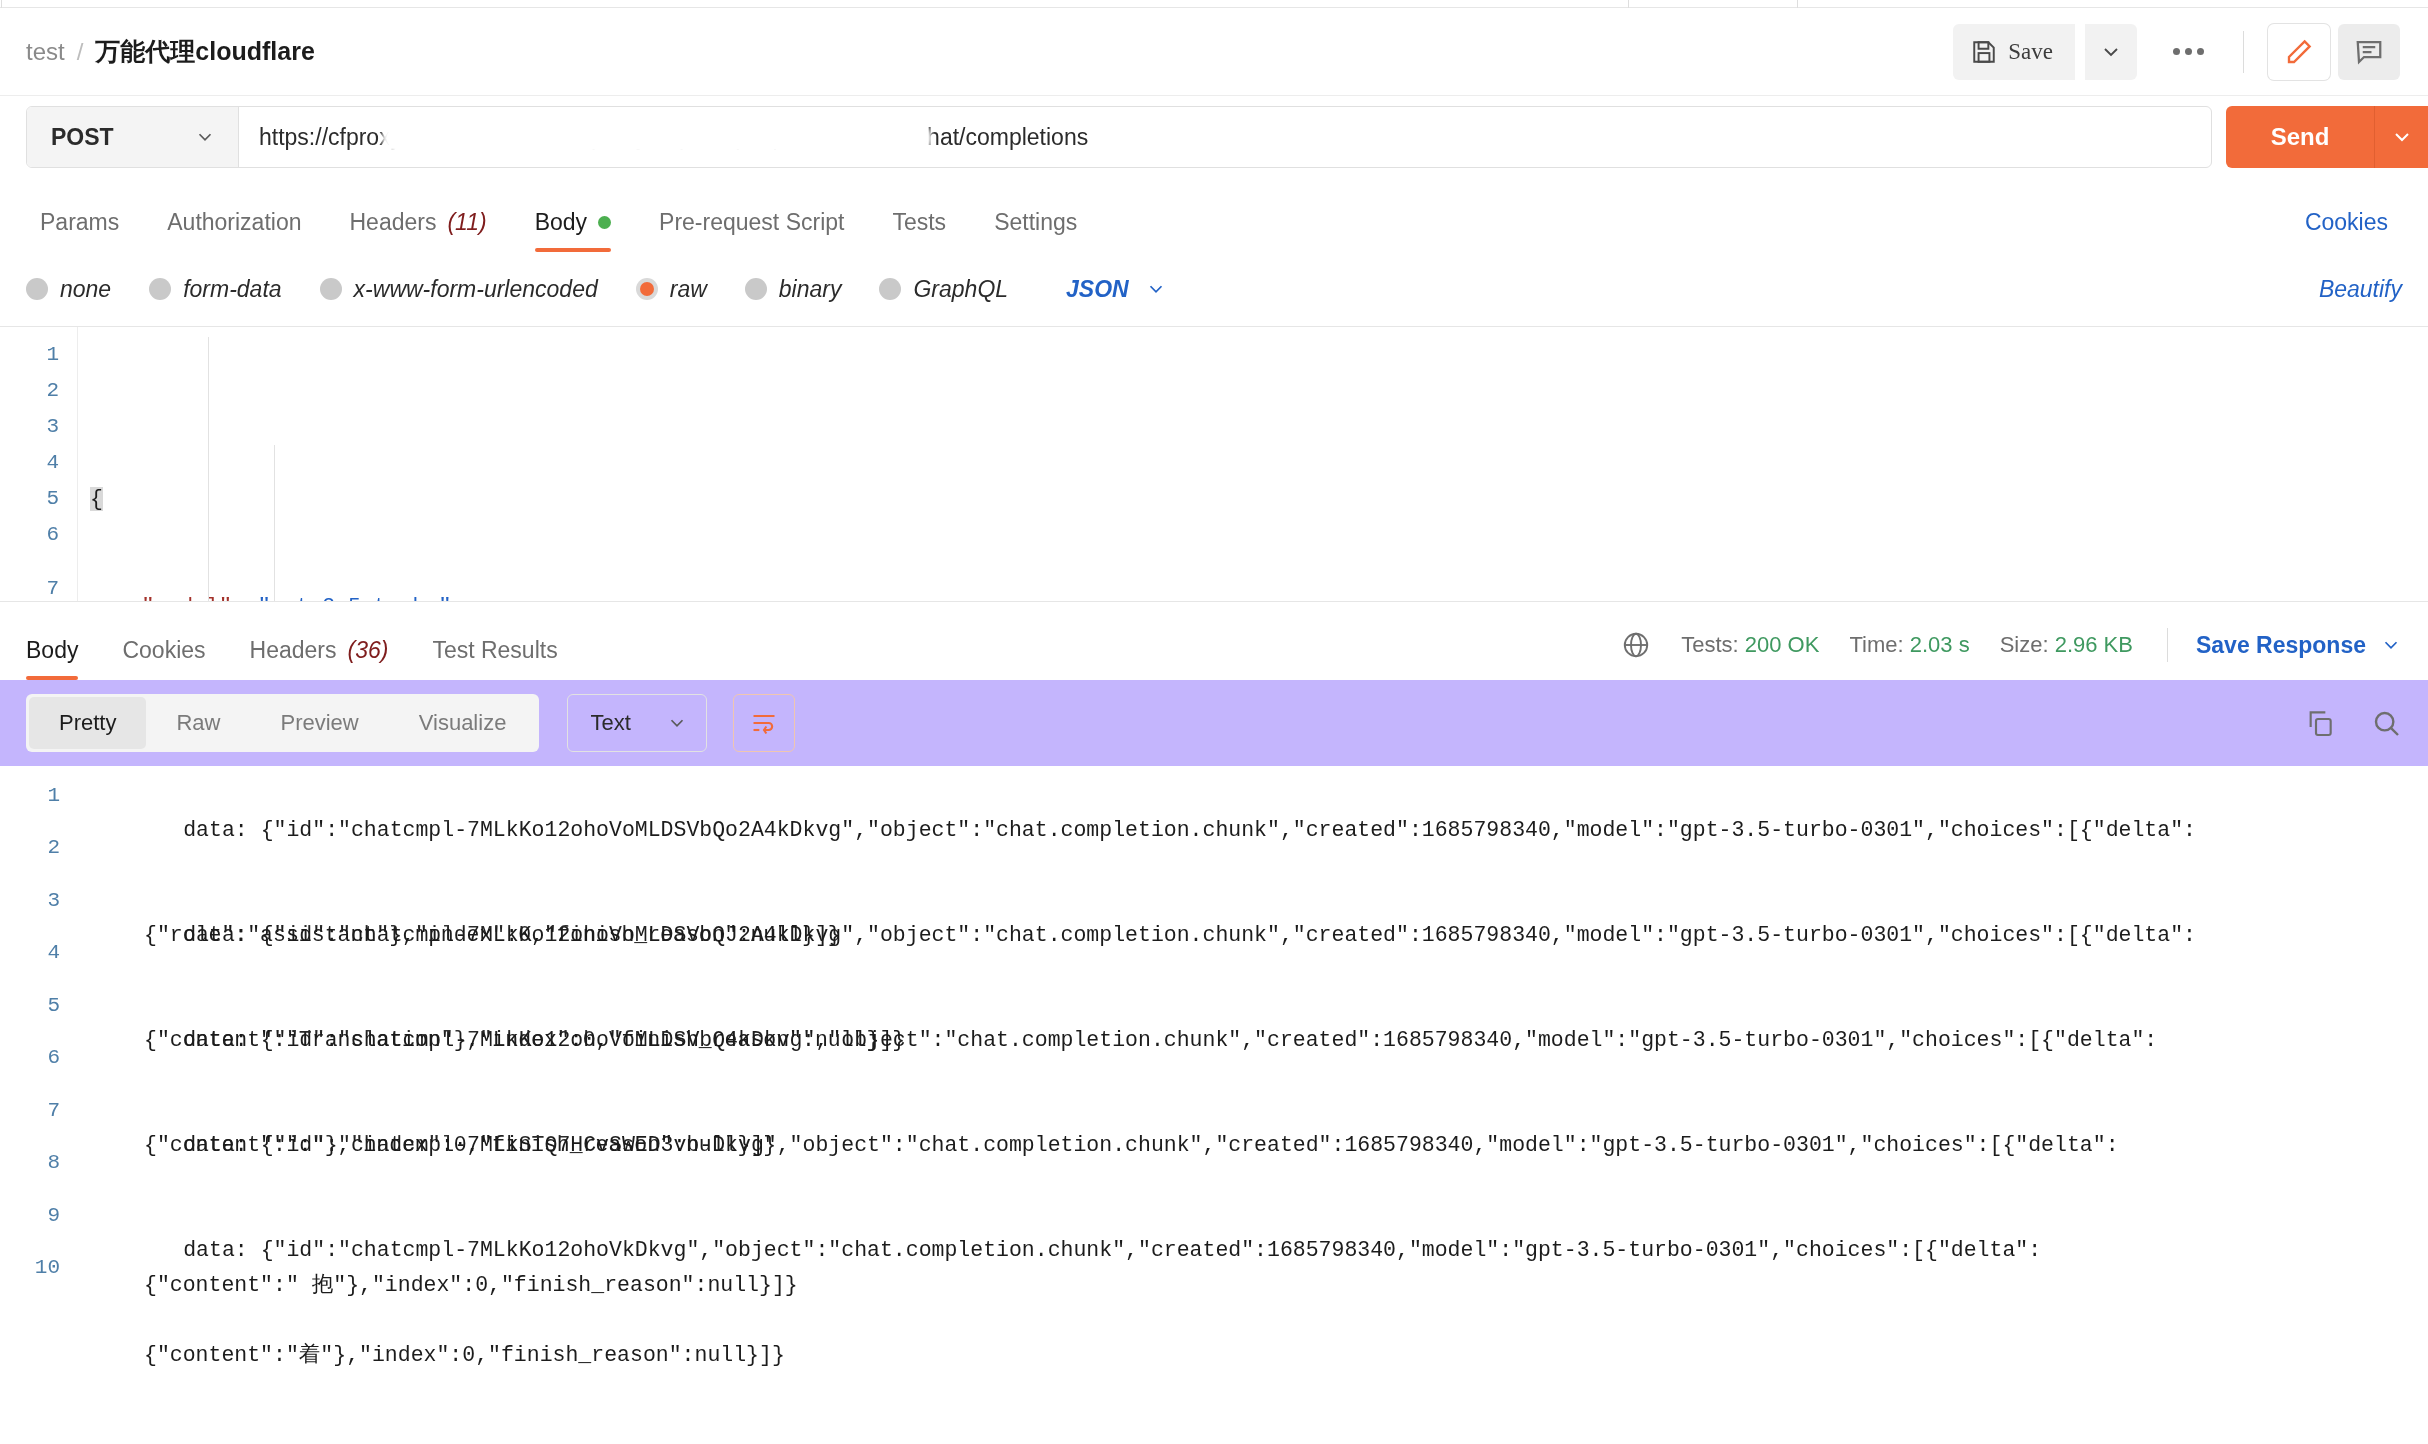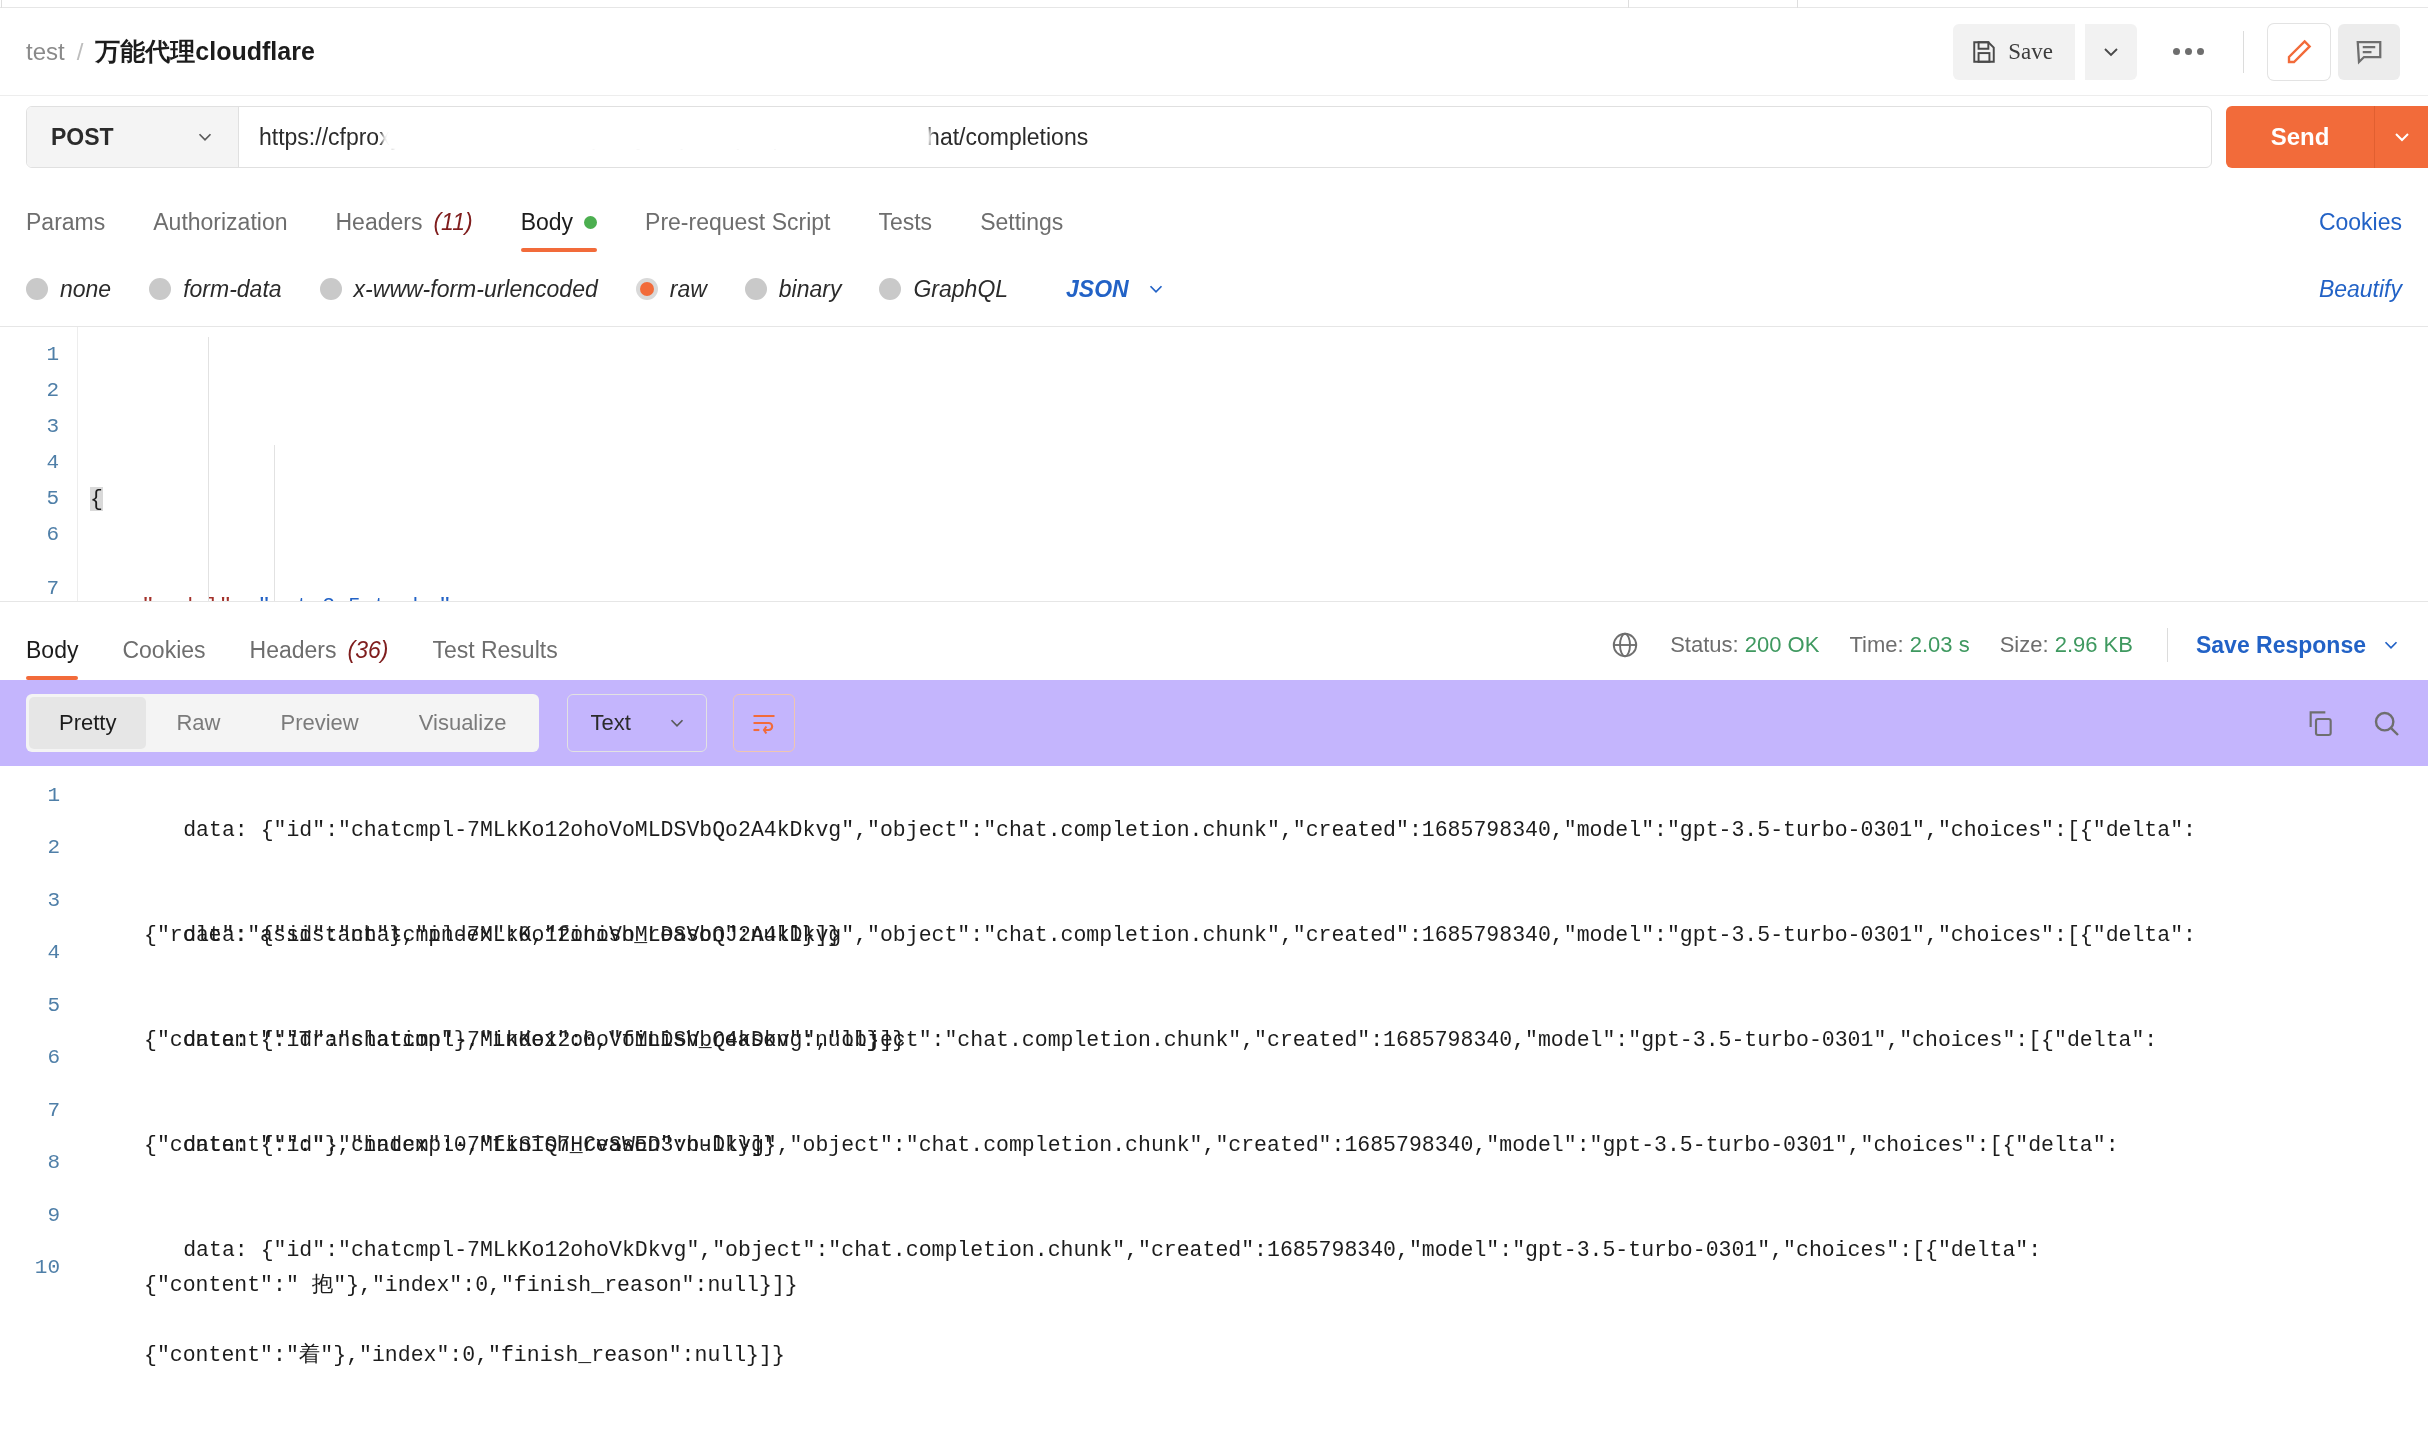--- a/index.html
+++ b/index.html
@@ -73,21 +73,21 @@
     color:#fff; font-size:24px; font-weight:700; border:none;
     display:flex; align-items:center; justify-content:center; cursor:pointer;
     border-radius:6px 0 0 6px;
   }
   .btn-send-caret {
     width:54px; height:62px; background:#f26b3a; border:none; border-left:1px solid #e15f30;
     display:flex; align-items:center; justify-content:center; cursor:pointer; border-radius:0;
   }
 
   
-  .reqtabs { flex:0 0 74px; display:flex; align-items:flex-end; padding:0 26px; background:#fff; position:relative;justify-content:space-between; }
+  .reqtabs { flex:0 0 74px; display:flex; align-items:flex-end; padding:0 40px; background:#fff; position:relative;justify-content:space-between; }
   .rtab {
     padding:0 0 16px 0; margin-right:48px; font-size:23px; color:#6e6e6e;
     cursor:pointer; position:relative; display:flex; align-items:center; gap:11px; white-space:nowrap;
   }
   .rtab.active { color:#1c1c1c; font-weight:400; }
   .rtab.active::after {
     content:""; position:absolute; left:0; right:0; bottom:0; height:4px; background:#f26b3a; border-radius:2px;
   }
   .rtab .cnt { color:#7f1d1d;font-style:italic; }
   .dot-green { width:13px; height:13px; border-radius:50%; background:#4caf50; display:inline-block; }
@@ -365,21 +365,21 @@
       </div>
     </div>
     <div class="resp-right">
       <span class="globe">
         <svg width="30" height="30" viewBox="0 0 24 24" fill="none" stroke="#6e6e6e" stroke-width="1.5">
           <circle cx="12" cy="12" r="9"></circle>
             <ellipse cx="12" cy="12" rx="4" ry="9"></ellipse>
             <path d="M3 12h18"></path>
         </svg>
       </span>
-      <span class="meta"><span>Status:</span> <b>200 OK</b></span>
+      <span class="meta"><span>Tests:</span> <b>200 OK</b></span>
       <span class="meta"><span>Time:</span> <b>2.03 s</b></span>
       <span class="meta"><span>Size:</span> <b>2.96 KB</b></span>
       <span class="vdiv" style="margin:0 28px 0 34px; height:34px;"></span>
       <span class="link-blue" style="font-weight:700;">Save Response</span>
       <span style="margin-left:14px">
         <svg width="22" height="22" viewBox="0 0 24 24" fill="none" stroke="#2262c6" stroke-width="1.9">
             <path d="M6 9l6 6 6-6"></path>
           </svg>
       </span>
     </div>

